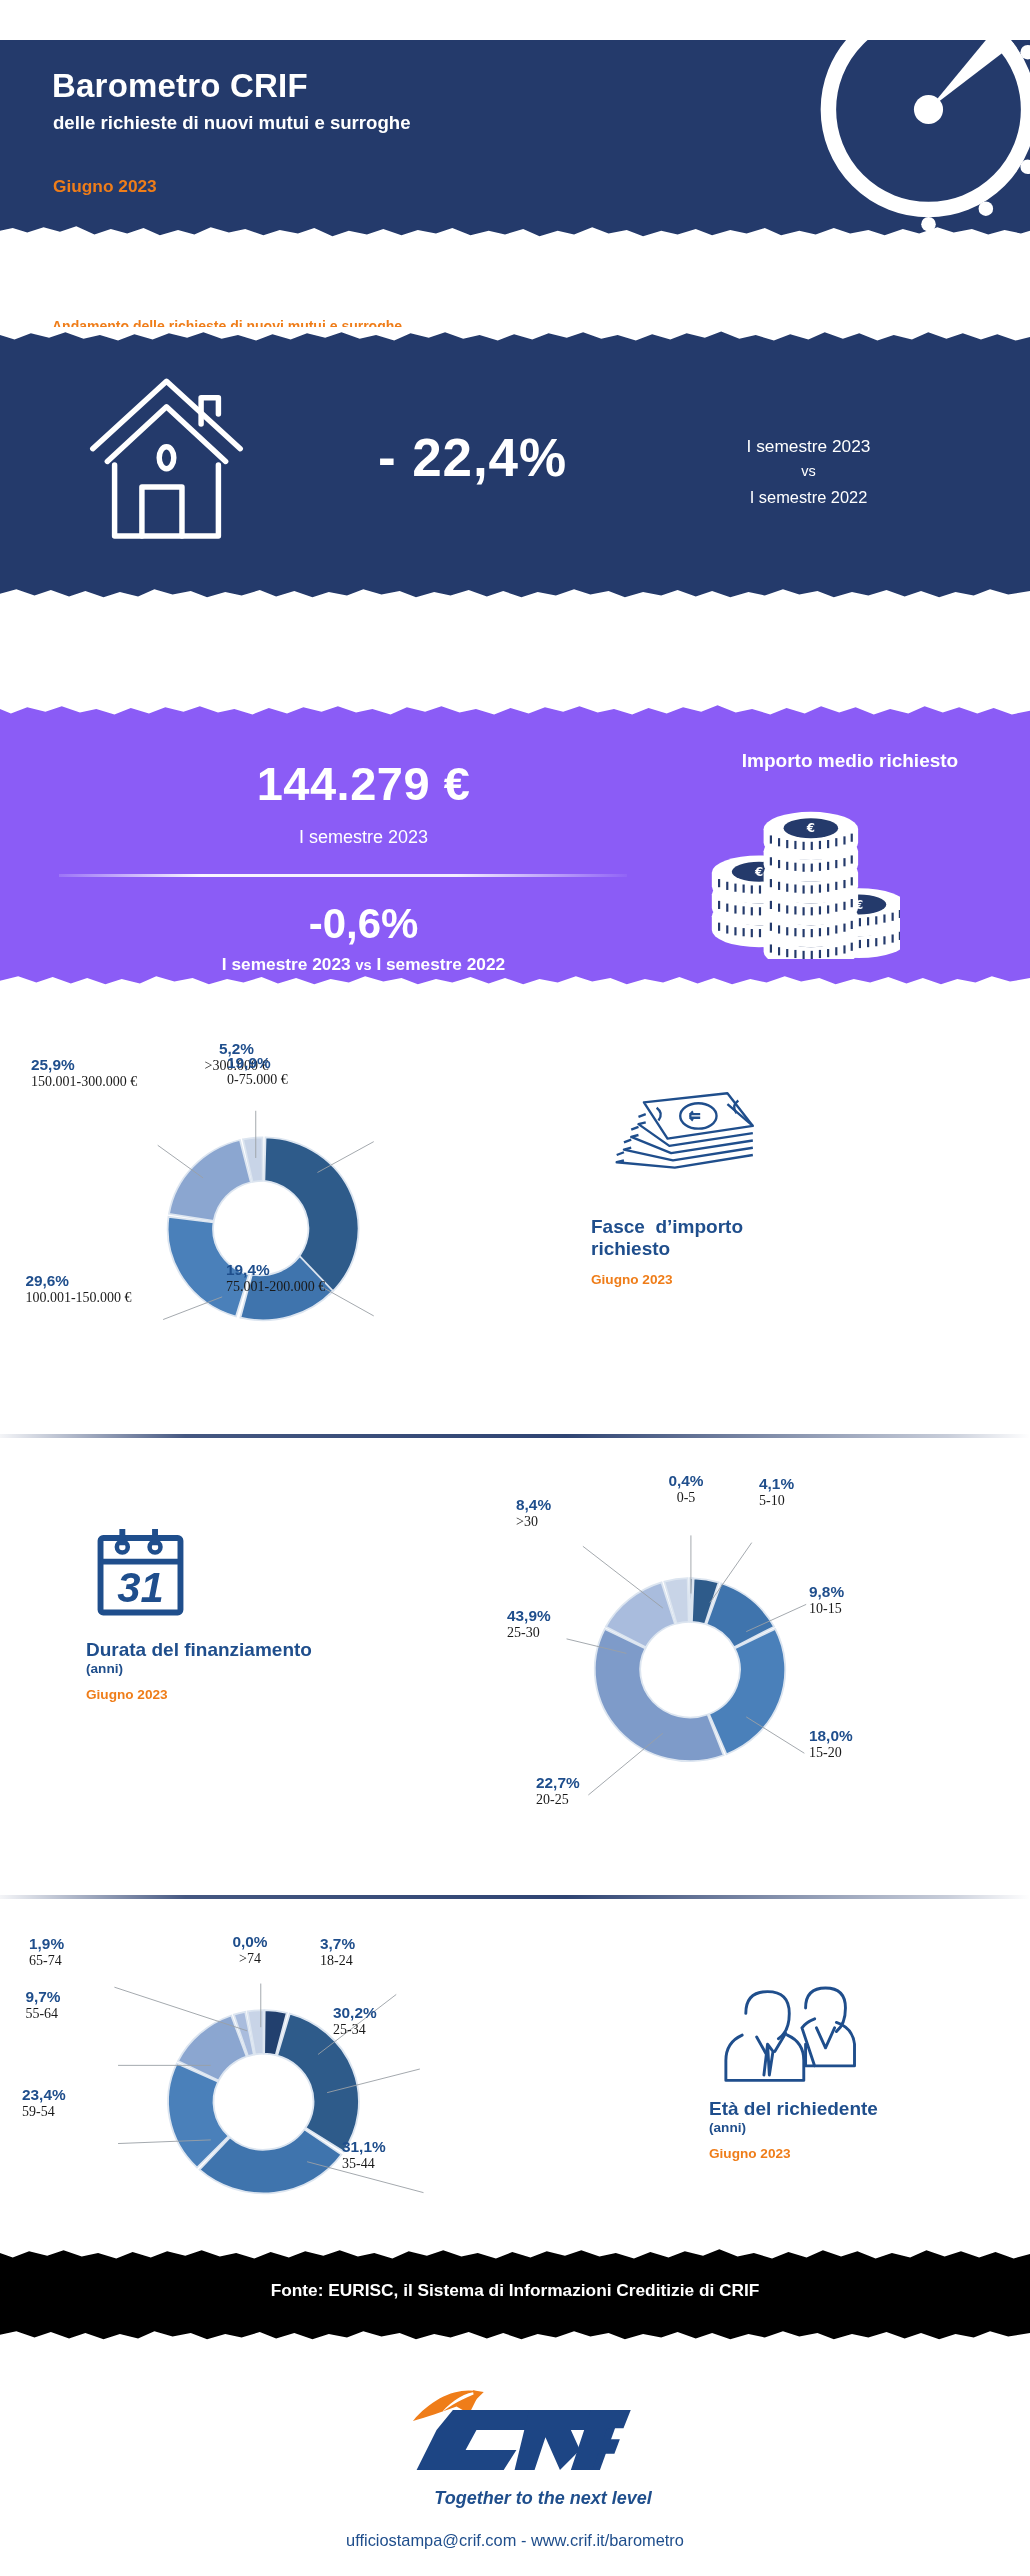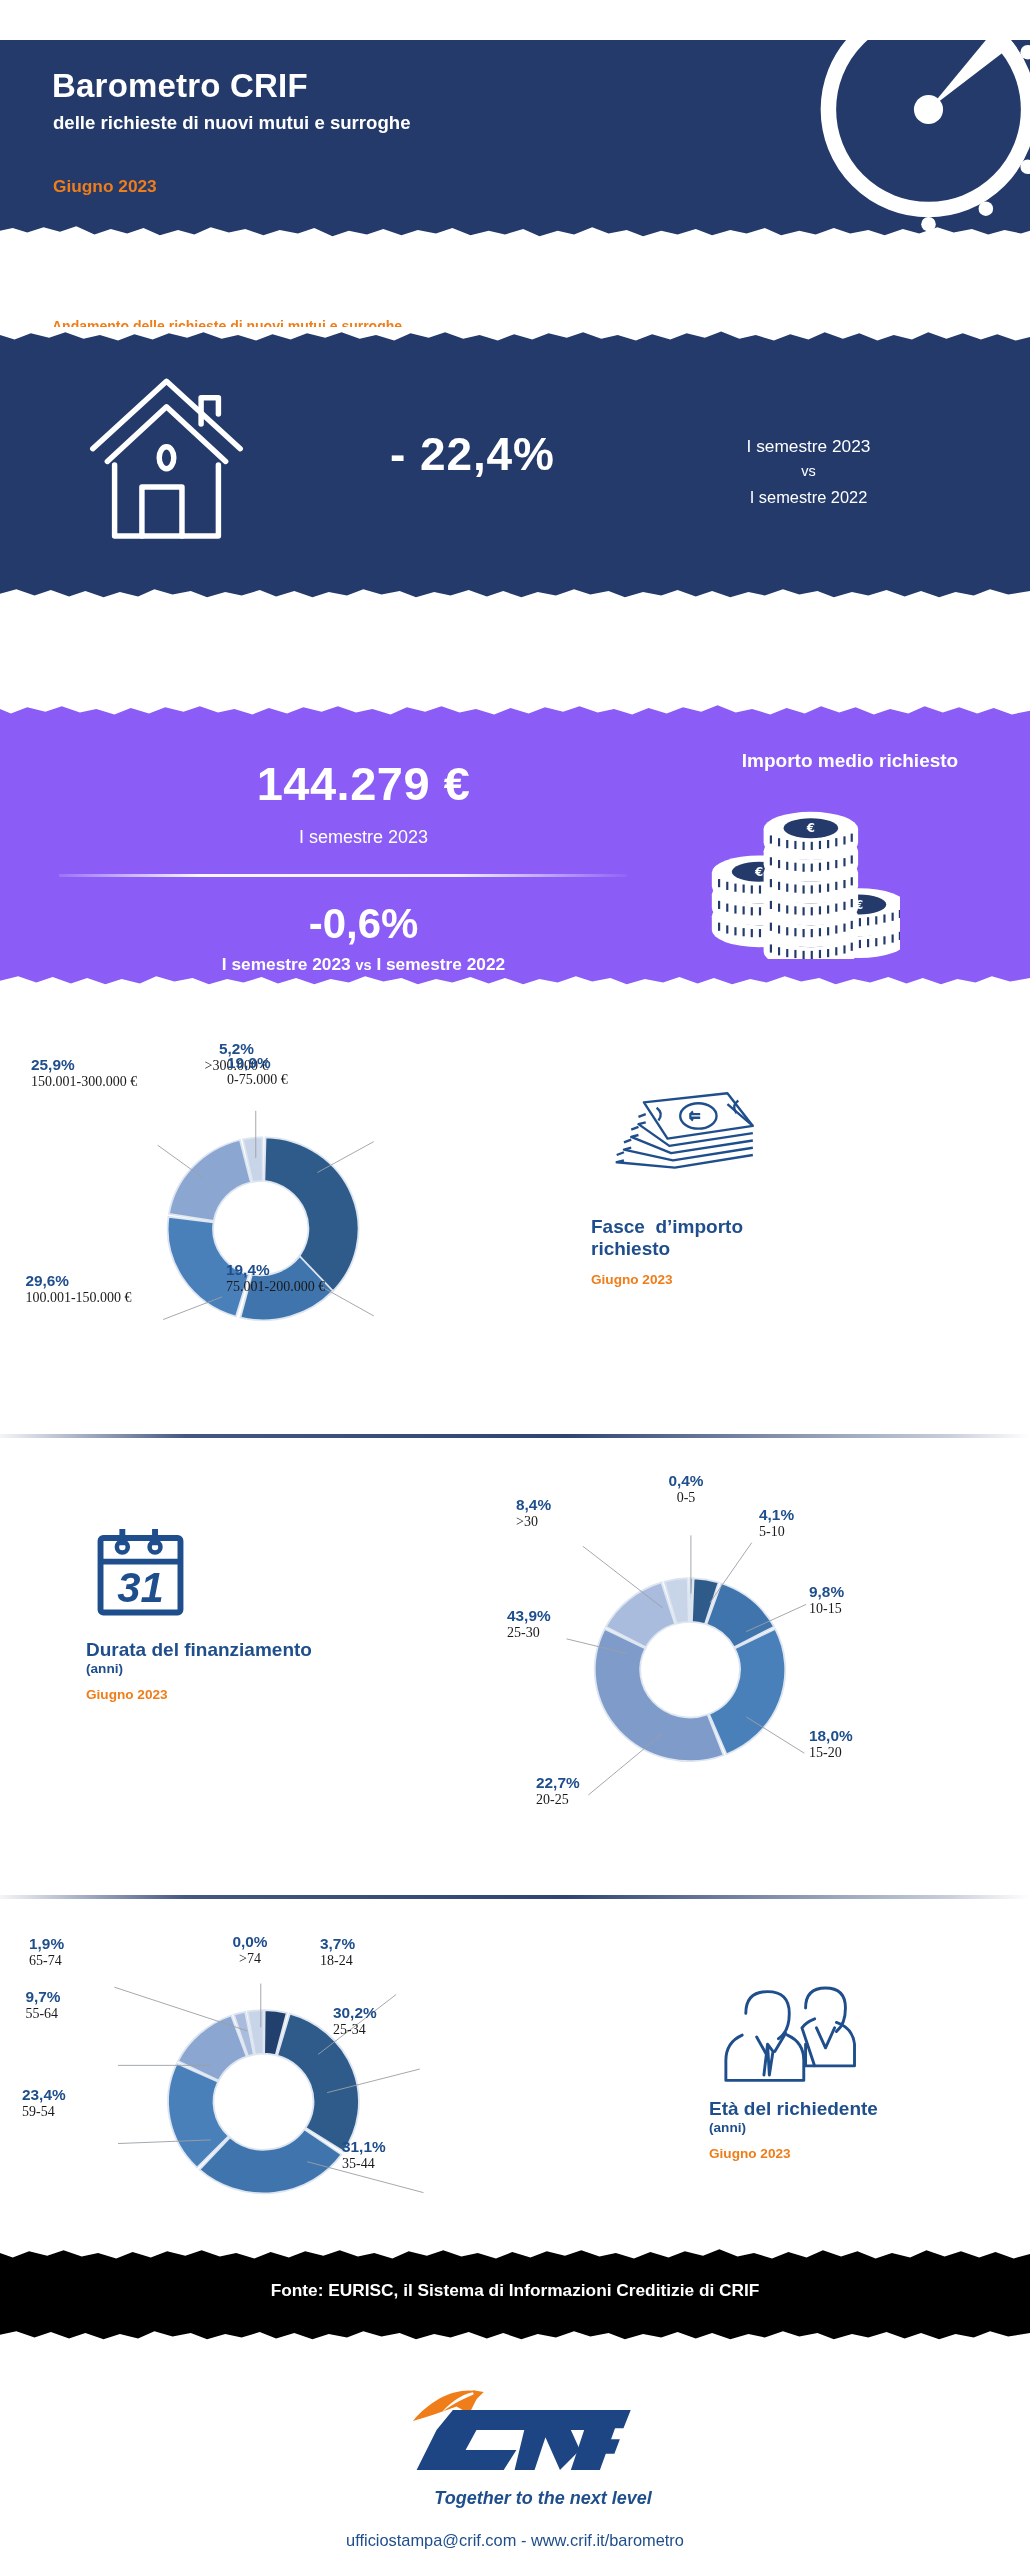--- a/index.html
+++ b/index.html
@@ -44,21 +44,21 @@
   }
 
   
   #band1 {
     position: absolute; left: 0; top: 327px; width: 1030px; height: 277px;
     background: #243a6b; overflow: hidden;
   }
   #band1 .house { position: absolute; left: 80px; top: 47px; }
   #band1 .bigpct {
     position: absolute; left: 336px; top: 100px; width: 273px; text-align: center;
-    font-size: 46px; font-weight: bold; color: #ffffff; letter-spacing: 0.9px;
+    font-size: 53px; font-weight: bold; color: #ffffff; letter-spacing: 0.9px;
   }
   #band1 .cmp {
     position: absolute; left: 672px; top: 105px; width: 273px; text-align: center;
     color: #ffffff; line-height: 1.62;
   }
   #band1 .cmp .l1 { font-size: 17.3px; }
   #band1 .cmp .l2 { font-size: 14.5px; }
   #band1 .cmp .l3 { font-size: 16.4px; }
 
   
@@ -395,21 +395,21 @@
         <path d="M-70,-18 L-136,-34"></path>
         <path d="M-30,-68 L-118,-136"></path>
       </g>
     </g>
   </svg>
 
   <div class="lbl c" style="left:636px;top:18px;width:100px">
     <div class="pv">0,4%</div>
     <div class="cv">0-5</div>
   </div>
-  <div class="lbl l" style="left:759px;top:52px">
+  <div class="lbl l" style="left:759px;top:21px">
     <div class="pv">4,1%</div>
     <div class="cv">5-10</div>
   </div>
   <div class="lbl l" style="left:809px;top:129px">
     <div class="pv">9,8%</div>
     <div class="cv">10-15</div>
   </div>
   <div class="lbl l" style="left:809px;top:273px">
     <div class="pv">18,0%</div>
     <div class="cv">15-20</div>

